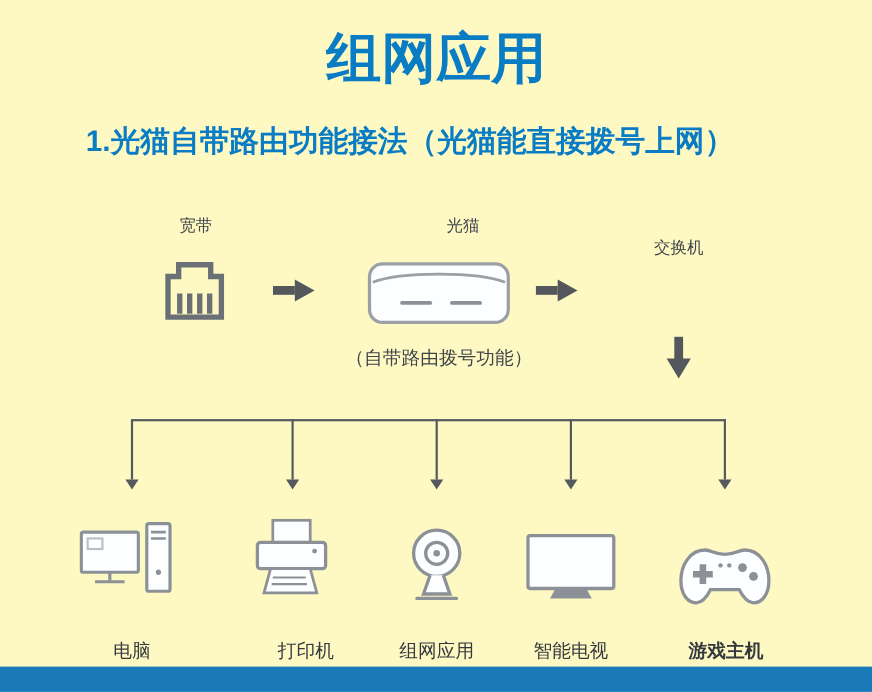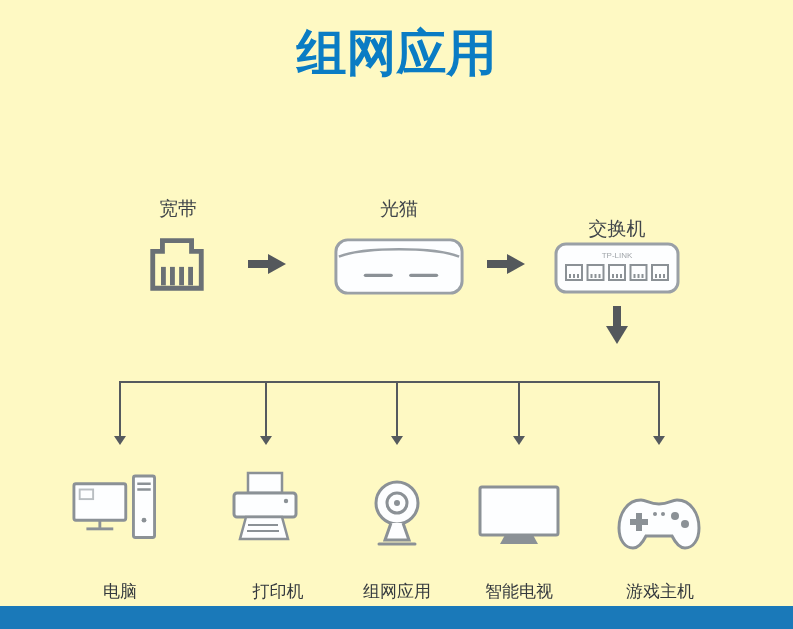--- a/index.html
+++ b/index.html
@@ -17,21 +17,21 @@
   }
   .section-heading{
     position:absolute;top:110px;left:78px;
     margin:0;
     font-size:27px;font-weight:700;color:#0a7cc4;
     white-space:nowrap;
   }
   .node-label{
     position:absolute;top:196px;
     transform:translateX(-50%);
-    font-size:19px;color:#40454a;white-space:nowrap;
+    font-size:15px;color:#40454a;white-space:nowrap;
   }
   .modem-note{
     position:absolute;top:314px;left:399px;
     transform:translateX(-50%);
     font-size:17px;color:#40454a;white-space:nowrap;
   }
   .device-label{
     position:absolute;top:580px;
     transform:translateX(-50%);
     font-size:17px;color:#34393e;white-space:nowrap;
@@ -56,23 +56,24 @@
   }
   svg{display:block;}
 </style>
 </head>
 <body>
 
 <div class="page">
 
   <h1 class="page-title">组网应用</h1>
 
+  <h2 class="section-heading">1.光猫自带路由功能接法（光猫能直接拨号上网）</h2>
 
   <div class="node-label" style="left:178px;">宽带</div>
-  <div class="node-label" style="left:399px;">光猫</div>
+  <div class="node-label" style="left:421px;">光猫</div>
   <div class="node-label" style="left:617px;margin-top:20px;">交换机</div>
 
   <div class="abs" style="left:144px;top:228px;">
     <svg width="66" height="70" viewBox="0 0 68 72">
       <path d="M9 62 V24 H19 V13 H49 V24 H59 V62 Z" fill="none" stroke="#6a7075" stroke-width="5" stroke-linejoin="miter"></path>
       <path d="M20 40 V59" stroke="#6a7075" stroke-width="5"></path>
       <path d="M29.3 40 V59" stroke="#6a7075" stroke-width="5"></path>
       <path d="M38.7 40 V59" stroke="#6a7075" stroke-width="5"></path>
       <path d="M48 40 V59" stroke="#6a7075" stroke-width="5"></path>
     </svg>
@@ -87,46 +88,29 @@
 
   <div class="abs" style="left:330px;top:230px;">
     <svg width="138" height="73" viewBox="0 0 140 74">
       <rect x="6" y="10" width="128" height="54" rx="12" fill="#fdfeff" stroke="#9aa0a6" stroke-width="3"></rect>
       <path d="M9 27 C34 17 106 17 131 27" fill="none" stroke="#9aa0a6" stroke-width="2.5"></path>
       <path d="M36 46 H62" stroke="#8b9196" stroke-width="3.5" stroke-linecap="round"></path>
       <path d="M82 46 H108" stroke="#8b9196" stroke-width="3.5" stroke-linecap="round"></path>
     </svg>
   </div>
 
+  <div class="modem-note">（自带路由拨号功能）</div>
 
   <div class="abs" style="left:487px;top:252px;">
     <svg width="40" height="24" viewBox="0 0 40 24">
       <rect x="0" y="8" width="20" height="8" fill="#54585c"></rect>
       <polygon points="20,2 38,12 20,22" fill="#54585c"></polygon>
     </svg>
   </div>
 
-  <div class="abs" style="left:552px;top:230px;">
-    <svg width="130" height="68" viewBox="0 0 130 68">
-      <rect x="4" y="14" width="122" height="48" rx="10" fill="#fdfeff" stroke="#9aa0a6" stroke-width="3"></rect>
-      <text x="65" y="28" text-anchor="middle" font-size="8" fill="#a0a5aa">TP-LINK</text>
-      <g fill="none" stroke="#8b9196" stroke-width="2">
-        <rect x="14" y="35" width="16" height="15"></rect>
-        <path d="M18 44 V48 M22 44 V48 M26 44 V48"></path>
-        <rect x="35.5" y="35" width="16" height="15"></rect>
-        <path d="M39.5 44 V48 M43.5 44 V48 M47.5 44 V48"></path>
-        <rect x="57" y="35" width="16" height="15"></rect>
-        <path d="M61 44 V48 M65 44 V48 M69 44 V48"></path>
-        <rect x="78.5" y="35" width="16" height="15"></rect>
-        <path d="M82.5 44 V48 M86.5 44 V48 M90.5 44 V48"></path>
-        <rect x="100" y="35" width="16" height="15"></rect>
-        <path d="M104 44 V48 M108 44 V48 M112 44 V48"></path>
-      </g>
-    </svg>
-  </div>
 
   <div class="abs" style="left:604px;top:306px;">
     <svg width="26" height="40" viewBox="0 0 26 40">
       <rect x="9" y="0" width="8" height="22" fill="#54585c"></rect>
       <polygon points="2,20 24,20 13,38" fill="#54585c"></polygon>
     </svg>
   </div>
 
   <div class="hline"></div>
 
@@ -191,16 +175,16 @@
       <circle cx="70" cy="32" r="4" fill="#8b9196"></circle>
       <circle cx="40" cy="22" r="2" fill="#8b9196"></circle>
       <circle cx="48" cy="22" r="2" fill="#8b9196"></circle>
     </svg>
   </div>
 
   <div class="device-label" style="left:120px;">电脑</div>
   <div class="device-label" style="left:278px;">打印机</div>
   <div class="device-label" style="left:397px;">组网应用</div>
   <div class="device-label" style="left:519px;font-family:Liberation Mono, monospace;">智能电视</div>
-  <div class="device-label" style="left:660px;">游戏主机</div>
+  <div class="device-label" style="left:660px;font-weight:bold;">游戏主机</div>
 
   <div class="footer-bar"></div>
 </div>
 
 </body></html>

